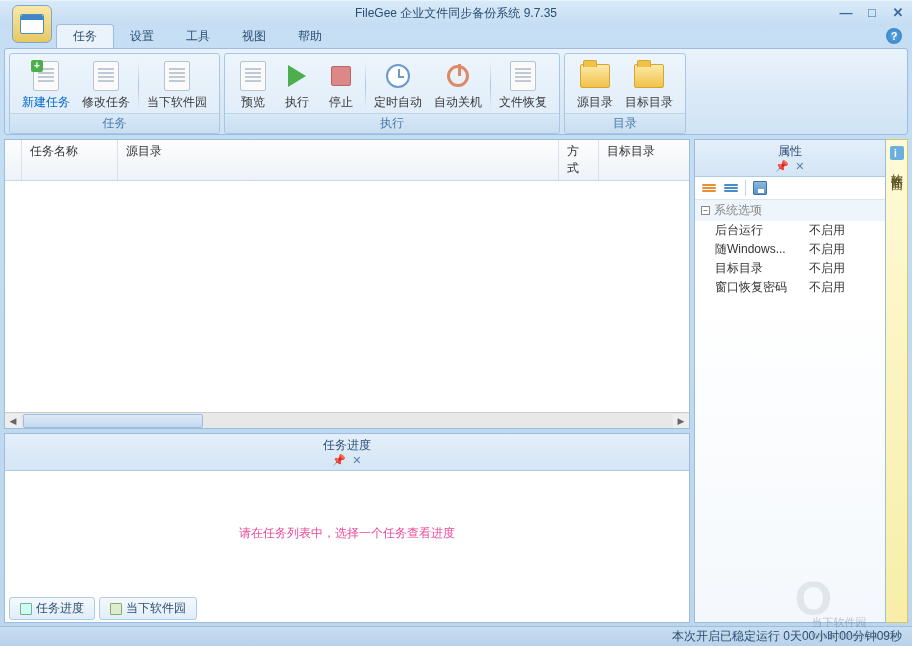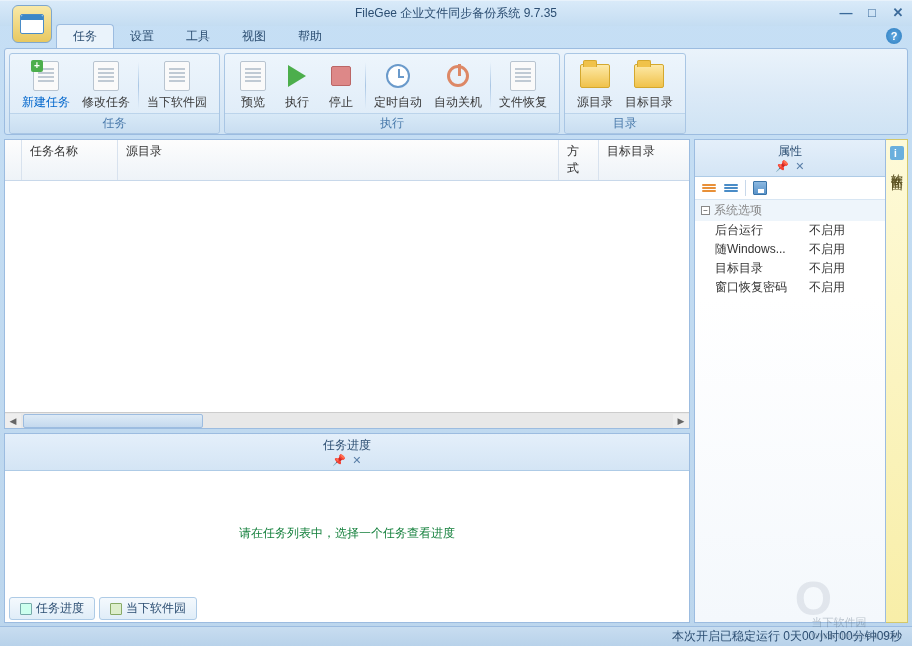--- a/index.html
+++ b/index.html
@@ -58,21 +58,21 @@
 .tl-scroll { height: 16px; background: #e8e8e8; border-top: 1px solid #ccc; position:relative; display:flex; align-items:center; }
 .tl-scroll-thumb { position:absolute; left:18px; width:180px; height:14px; background:linear-gradient(180deg,#ddeaf6,#c4d9ee); border:1px solid #9cbce0; border-radius:2px;}
 .tl-scroll-arr { width:16px; height:14px; display:flex; align-items:center; justify-content:center; font-size:9px; color:#666; background:#eee;}
 
 
 .progress-panel { height: 190px; background: #fff; border: 1px solid #9cbce0; display: flex; flex-direction: column; }
 .panel-title { background: linear-gradient(180deg, #e4effa, #d4e5f5); border-bottom: 1px solid #aecbe6; padding: 3px 0; font-size: 12px; color: #2c4e72; display: flex; justify-content: space-between; align-items: center; flex-direction: column; }
 .panel-title-controls { display: flex; gap: 6px; font-size: 11px; color: #5a7fa8; }
 .pin-ico, .close-sm { cursor: pointer; }
 .progress-body { flex: 1; display: flex; align-items: center; justify-content: center; background: #fff; }
-.progress-hint { font-size: 12px; color: #15803d; }
+.progress-hint { font-size: 12px; color: #ec4899; }
 
 
 .bottom-tabs { display: flex; padding: 2px 4px; gap: 4px; }
 .btab { display: flex; align-items: center; gap: 4px; padding: 2px 10px; font-size: 12px; color: #2c4e72; background: linear-gradient(180deg,#f4f9fd,#e0edf8); border:1px solid #aecbe6; border-radius: 3px; cursor:pointer; }
 .btab-ico { width:12px; height:12px; border:1px solid #7aa; background:#cfe; border-radius:1px;}
 .btab-ico.g2 { border-color:#8a6; background:#dec;}
 
 
 .props-panel { flex: 1; background: #fff; border: 1px solid #9cbce0; display: flex; flex-direction: column; }
 .props-toolbar { padding: 3px 6px; border-bottom: 1px solid #d8e6f3; display: flex; gap: 6px; align-items:center; }

